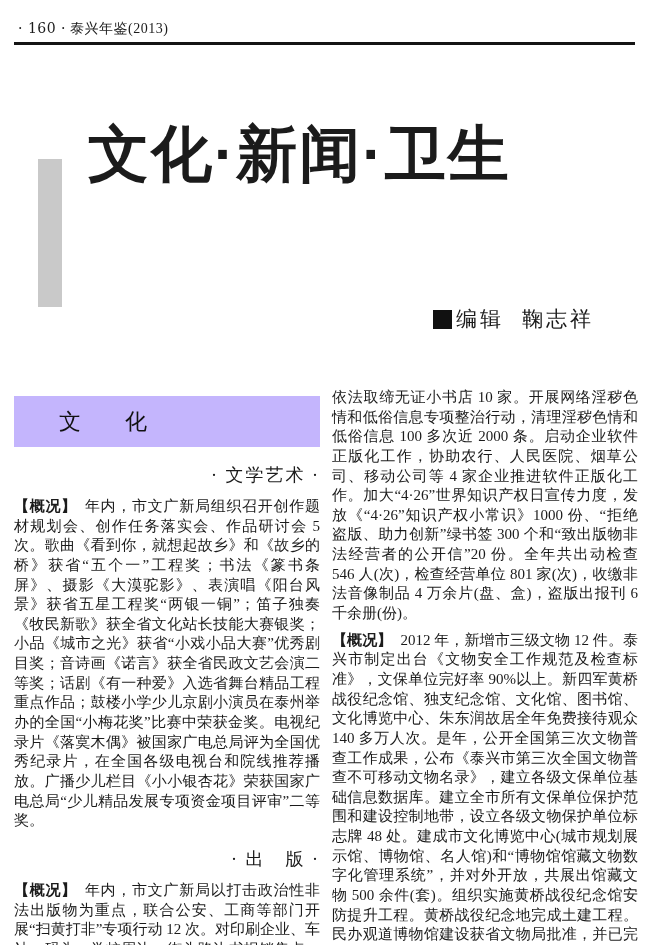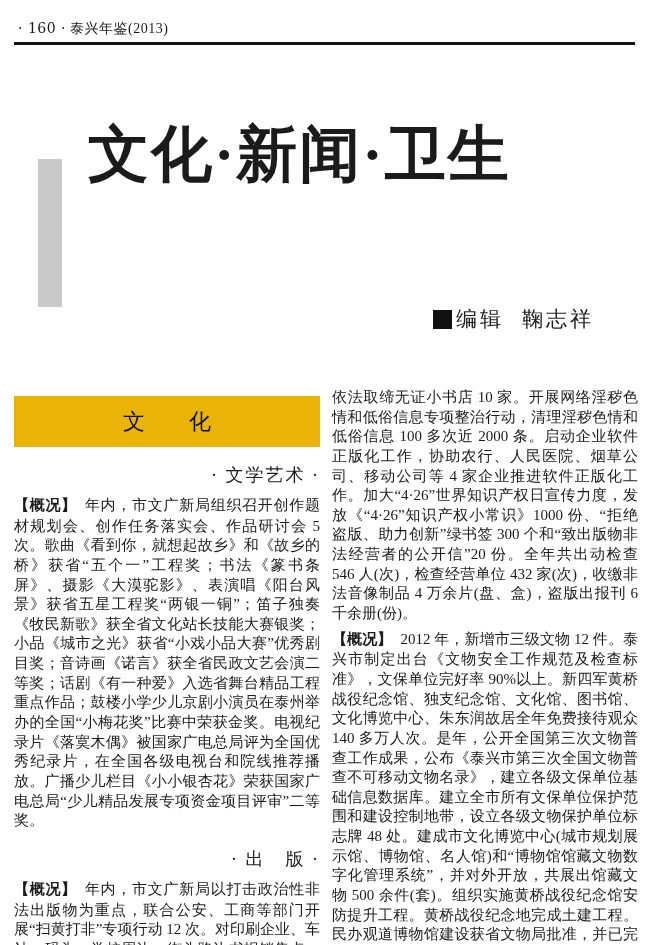--- a/index.html
+++ b/index.html
@@ -21,21 +21,21 @@
     background:#141414;
   }
   
   .deco-bar {
     position:absolute; left:38px; top:147px; width:24px; height:148px;
     background:#c9c9c9;
   }
   .chapter-title {
     position:absolute; left:88px; top:102px;
     font-size:61px; font-weight:bold; letter-spacing:2px;
-    font-family:Liberation Serif, serif; white-space:nowrap;
+    font-family:Liberation Sans, sans-serif; white-space:nowrap;
   }
   .chapter-subtitle {
     position:absolute; left:90px; top:191px;
     font-size:22px; font-weight:bold;
     font-family:"Liberation Serif","DejaVu Serif",serif;
   }
   .editor-line {
     position:absolute; top:293px; right:56px;
     font-size:21px; letter-spacing:3px; white-space:nowrap;
     display:flex; align-items:center;
@@ -43,35 +43,35 @@
   .editor-square {
     display:inline-block; width:19px; height:19px; background:#111;
     margin-right:4px; flex:0 0 auto;
   }
   .editor-name { margin-left:18px; }
   
   .col { position:absolute; width:306px; }
   .col-left  { left:14px;  top:384px; }
   .col-right { left:332px; top:376px; }
   .section-banner {
-    height:51px; background:#eab308; color:#111;
-    display:flex; align-items:center; justify-content:center;
-    font-size:22px; font-family:"Liberation Sans","DejaVu Sans",sans-serif;
+    height:51px; background:#c4b5fd; color:#111;
+    display:flex; align-items:center; 
+    font-size:22px; font-family:"Liberation Sans","DejaVu Sans",sans-serif;padding-left:45px;
   }
   .subheading {
     text-align:right; font-size:18px; letter-spacing:2px;
     margin:16px 0 9px 0; white-space:nowrap;
   }
   .para {
     font-size:15px; line-height:1.31; text-align:justify;
     margin-top:6px;
   }
   .para-label {
     font-weight:bold;
-    font-family:Liberation Mono, monospace;
+    font-family:Liberation Sans, sans-serif;
     margin-right:8px;
   }
 </style>
 </head>
 <body>
 
 <div class="page">
 
   <div class="running-head">
     <span class="pgnum">· 160 ·</span><span>泰兴年鉴(2013)</span>
@@ -95,20 +95,20 @@
       <span class="para-label">【概况】</span><span>年内，市文广新局组织召开创作题材规划会、创作任务落实会、作品研讨会 5 次。歌曲《看到你，就想起故乡》和《故乡的桥》获省“五个一”工程奖；书法《篆书条屏》、摄影《大漠驼影》、表演唱《阳台风景》获省五星工程奖“两银一铜”；笛子独奏《牧民新歌》获全省文化站长技能大赛银奖；小品《城市之光》获省“小戏小品大赛”优秀剧目奖；音诗画《诺言》获全省民政文艺会演二等奖；话剧《有一种爱》入选省舞台精品工程重点作品；鼓楼小学少儿京剧小演员在泰州举办的全国“小梅花奖”比赛中荣获金奖。电视纪录片《落寞木偶》被国家广电总局评为全国优秀纪录片，在全国各级电视台和院线推荐播放。广播少儿栏目《小小银杏花》荣获国家广电总局“少儿精品发展专项资金项目评审”二等奖。</span>
     </div>
     <div class="subheading">· 出　版 ·</div>
     <div class="para">
       <span class="para-label">【概况】</span><span>年内，市文广新局以打击政治性非法出版物为重点，联合公安、工商等部门开展“扫黄打非”专项行动 12 次。对印刷企业、车站、码头、学校周边、街头路边书报销售点、音像销售点及游商地摊执法检查。专项行动共立案查处无证经营出版物案件 1 起，超范围经营印刷案件 1 起、销售盗版音像制品案件 1 起，</span>
     </div>
   </div>
 
   <div class="col col-right">
     <div class="para" style="margin-top:0;">
-      <span>依法取缔无证小书店 10 家。开展网络淫秽色情和低俗信息专项整治行动，清理淫秽色情和低俗信息 100 多次近 2000 条。启动企业软件正版化工作，协助农行、人民医院、烟草公司、移动公司等 4 家企业推进软件正版化工作。加大“4·26”世界知识产权日宣传力度，发放《“4·26”知识产权小常识》1000 份、“拒绝盗版、助力创新”绿书签 300 个和“致出版物非法经营者的公开信”20 份。全年共出动检查 546 人(次)，检查经营单位 432 家(次)，收缴非法音像制品 4 万余片(盘、盒)，盗版出报刊 6 千余册(份)。</span>
+      <span>依法取缔无证小书店 10 家。开展网络淫秽色情和低俗信息专项整治行动，清理淫秽色情和低俗信息 100 多次近 2000 条。启动企业软件正版化工作，协助农行、人民医院、烟草公司、移动公司等 4 家企业推进软件正版化工作。加大“4·26”世界知识产权日宣传力度，发放《“4·26”知识产权小常识》1000 份、“拒绝盗版、助力创新”绿书签 300 个和“致出版物非法经营者的公开信”20 份。全年共出动检查 546 人(次)，检查经营单位 801 家(次)，收缴非法音像制品 4 万余片(盘、盒)，盗版出报刊 6 千余册(份)。</span>
     </div>
     <div class="para">
       <span class="para-label">【概况】</span><span>2012 年，新增市三级文物 12 件。泰兴市制定出台《文物安全工作规范及检查标准》，文保单位完好率 90%以上。新四军黄桥战役纪念馆、独支纪念馆、文化馆、图书馆、文化博览中心、朱东润故居全年免费接待观众 140 多万人次。是年，公开全国第三次文物普查工作成果，公布《泰兴市第三次全国文物普查不可移动文物名录》，建立各级文保单位基础信息数据库。建立全市所有文保单位保护范围和建设控制地带，设立各级文物保护单位标志牌 48 处。建成市文化博览中心(城市规划展示馆、博物馆、名人馆)和“博物馆馆藏文物数字化管理系统”，并对外开放，共展出馆藏文物 500 余件(套)。组织实施黄桥战役纪念馆安防提升工程。黄桥战役纪念地完成土建工程。民办观道博物馆建设获省文物局批准，并已完成论证规划。市图书馆全年新增藏书 1.2 万册，订购报刊 510 种。年内持证读者发展到 1.34 万人，年外借图书 34 万册，免费</span>
     </div>
   </div>
 
 </div>
 
 </body></html>

